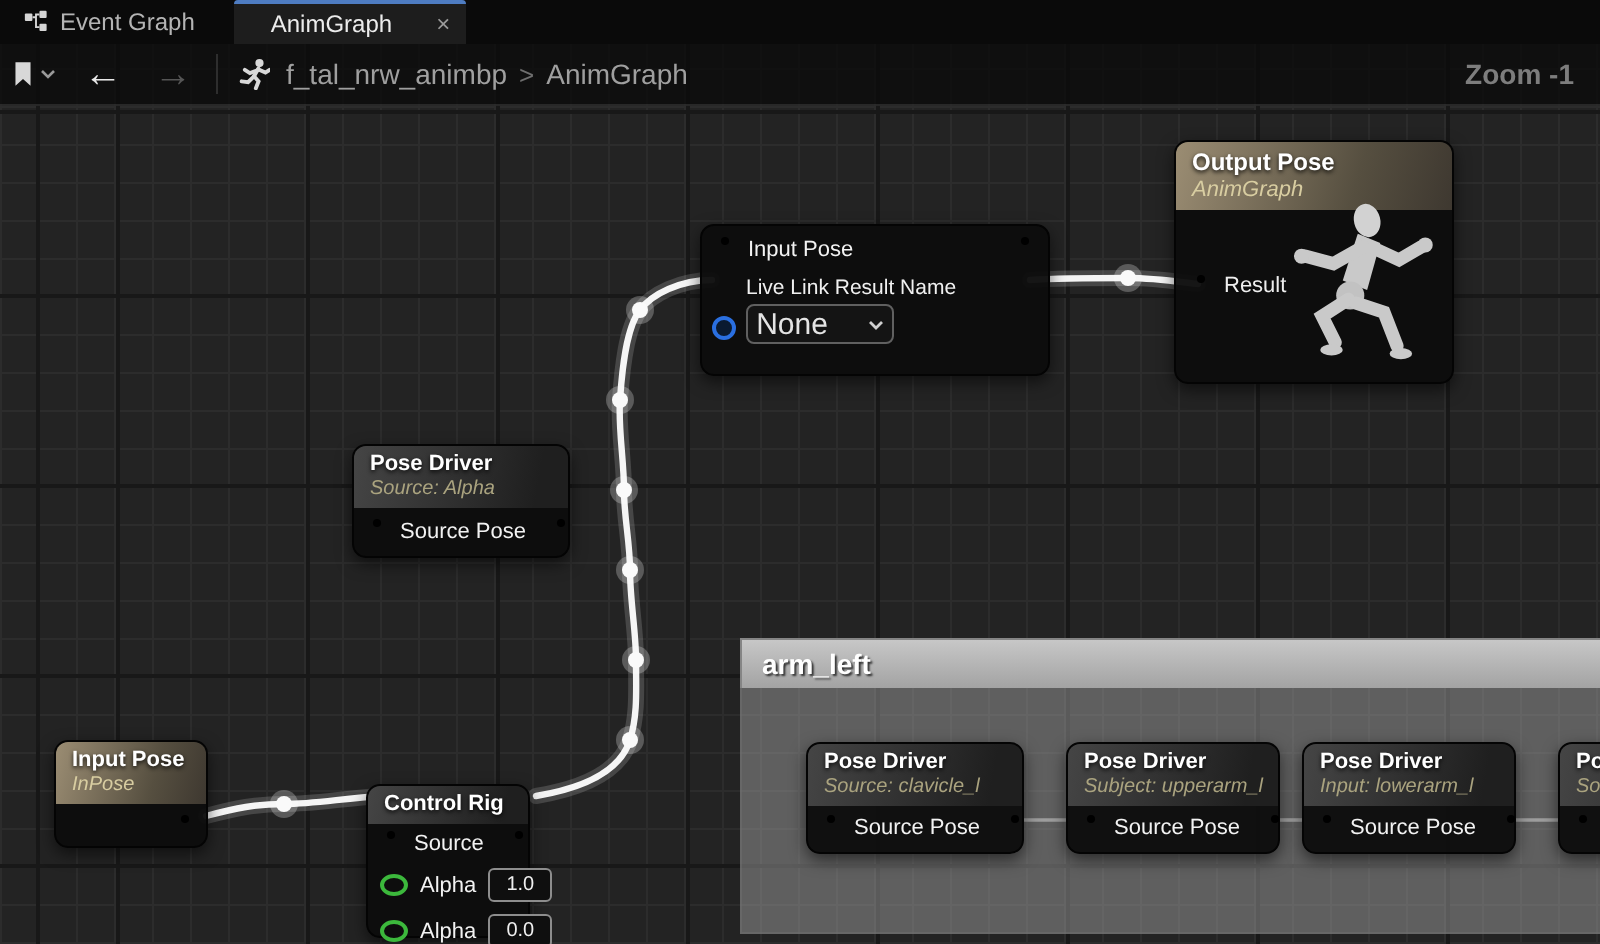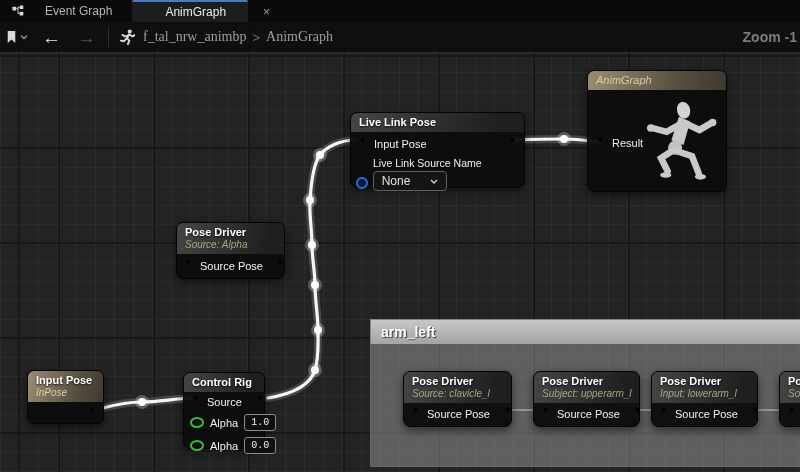--- a/index.html
+++ b/index.html
@@ -11,39 +11,39 @@
     background-image:
       repeating-linear-gradient(90deg,#181818 0 2px,transparent 2px 95px),
       repeating-linear-gradient(0deg,#181818 0 2px,transparent 2px 95px),
       repeating-linear-gradient(90deg,#2c2c2c 0 1px,transparent 1px 19px),
       repeating-linear-gradient(0deg,#2c2c2c 0 1px,transparent 1px 19px);
     background-position:58px 0,0 57px,0 0,0 0;}
 
   
   .tabbar{position:absolute;top:0;left:0;right:0;height:22px;background:#0a0a0a;
           display:flex;align-items:stretch;z-index:20;}
-  .tab{display:flex;align-items:center;gap:21px;padding:0 12px;font-size:12px;color:#b4b4b4;}
+  .tab{display:flex;align-items:center;gap:6px;padding:0 12px;font-size:12px;color:#b4b4b4;}
   .tab .ticon{width:12px;height:12px;color:#d6d6d6;display:block;}
   .tab.active{margin-left:8px;background:#1d1d1d;color:#ececec;
               border-top:2px solid #4e7cc2;border-radius:2px 2px 0 0;width:92px;}
   .tab-close{margin-left:16px;color:#9a9a9a;font-size:12px;line-height:1;cursor:default;}
 
   
   .graph-toolbar{position:absolute;top:22px;left:0;right:0;height:30px;z-index:15;
       background:rgba(10,10,10,.78);border-bottom:1px solid rgba(90,90,90,.35);
       display:flex;align-items:center;color:#9f9f9f;}
   .tb-ico{display:block;color:#d8d8d8;}
   .tb-btn{display:flex;align-items:center;justify-content:center;}
   .arrow{font-size:19px;font-weight:bold;line-height:1;}
   .arrow.back{color:#e8e8e8;}
   .arrow.fwd{color:#555;}
   .tb-sep{width:1px;height:20px;background:#2e2e2e;margin:0 6px;}
-  .crumb{font-size:14px;color:#9f9f9f;font-family:Liberation Serif, serif;}
+  .crumb{font-size:14px;color:#9f9f9f;}
   .crumb-sep{font-size:13px;color:#6e6e6e;margin:0 6px;}
-  .zoom-label{margin-left:auto;padding-right:3px;font-size:14px;font-weight:bold;color:#7d7d7d;}
+  .zoom-label{margin-left:auto;padding-right:13px;font-size:14px;font-weight:bold;color:#7d7d7d;}
 
   
   .comment{position:absolute;left:370px;top:319px;width:432px;height:148px;z-index:2;}
   .comment-title{height:25px;box-sizing:border-box;border:1px solid #858585;border-bottom:none;
       background:linear-gradient(180deg,#c7c7c7,#a3a3a3);
       display:flex;align-items:center;padding:0 10px;
       font-size:14px;font-weight:bold;color:#fff;text-shadow:1px 1px 1px rgba(45,45,45,.95);}
   .comment-body{position:absolute;left:0;right:0;top:25px;bottom:0;
       background:rgba(152,152,152,.52);border:1px solid rgba(110,110,110,.55);border-top:none;box-sizing:border-box;}
 
@@ -67,30 +67,30 @@
   .pin-row .spacer{flex:1;}
 
   .pp{width:11px;height:13px;color:#fff;flex:0 0 auto;display:block;}
   .pp.hollow{color:#cdcdcd;}
 
   .pin-green{width:10px;height:7px;border:2px solid #3cb83c;border-radius:50%;background:#0d0d0d;flex:0 0 auto;}
   .pin-blue{position:absolute;left:5px;top:50%;margin-top:-6px;width:8px;height:8px;
             border:2.5px solid #2a6fe0;border-radius:50%;background:#0a1a30;}
 
   .vbox{min-width:24px;height:15px;border:1px solid #8d8d8d;border-radius:3px;background:#0f0f0f;
-        font-size:10px;color:#f0f0f0;display:flex;align-items:center;justify-content:center;padding:0 3px;font-family:Liberation Mono, monospace;}
+        font-size:10px;color:#f0f0f0;display:flex;align-items:center;justify-content:center;padding:0 3px;}
   .dd{display:flex;align-items:center;justify-content:center;gap:20px;width:72px;height:18px;
-      border:1px solid #606060;border-radius:4px;background:#141414;font-size:12px;color:#e4e4e4;}
+      border:1px solid #606060;border-radius:4px;background:#141414;font-size:15px;color:#e4e4e4;}
 
   
   .n-input-pose{left:27px;top:370px;width:77px;height:54px;}
   .n-input-pose .body{position:relative;height:22px;}
   .n-input-pose .pp{position:absolute;right:5px;top:5px;}
 
-  .n-control-rig{left:183px;top:372px;width:82px;height:77px;}
+  .n-control-rig{left:183px;top:392px;width:82px;height:77px;}
   .n-control-rig .pin-row{padding:3px 6px;}
 
   .n-pose-driver{left:176px;top:222px;width:109px;height:57px;}
 
   .n-live-link{left:350px;top:112px;width:175px;height:76px;}
   .n-live-link .subject-label{padding:2px 6px 1px 22px;font-size:10.5px;color:#f0f0f0;}
   .n-live-link .dd-row{position:relative;padding:1px 6px 4px 22px;}
 
   .n-output-pose{left:587px;top:70px;width:140px;height:122px;}
   .n-output-pose .result-row{position:absolute;left:7px;top:66px;display:flex;align-items:flex-start;gap:6px;font-size:11px;}
@@ -217,47 +217,45 @@
         </svg>
       <span>Source Pose</span>
       <span class="spacer"></span>
       <svg class="pp hollow">
           <use href="#person"></use>
         </svg>
     </div>
   </div>
 
   <div class="node n-live-link">
-    <div class="node-header">
-      <div class="node-title">Live Link Pose</div>
-    </div>
     <div class="pin-row">
       <svg class="pp">
           <use href="#person"></use>
         </svg>
       <span>Input Pose</span>
       <span class="spacer"></span>
       <svg class="pp">
           <use href="#person"></use>
         </svg>
     </div>
-    <div class="subject-label">Live Link Source Name</div>
+    <div class="subject-label">Live Link Result Name</div>
     <div class="dd-row">
       <span class="pin-blue"></span>
       <div class="dd">
         <span>None</span>
         <svg class="chev" width="8" height="5" viewBox="0 0 8 5">
           <path d="M1 1 L4 4 L7 1" stroke="#cfcfcf" stroke-width="1.4" fill="none"></path>
         </svg>
       </div>
     </div>
   </div>
 
   <div class="node tan big n-output-pose">
     <div class="node-header">
+      <div class="node-title">Output Pose</div>
       <div class="node-sub">AnimGraph</div>
     </div>
     <div class="result-row">
       <svg class="pp">
           <use href="#person"></use>
         </svg>
       <span>Result</span>
     </div>
     <svg class="mannequin" viewBox="0 0 96 96">
       <ellipse cx="55" cy="12" rx="7" ry="9" transform="rotate(-14 55 12)" fill="#d2d2d2"></ellipse>

